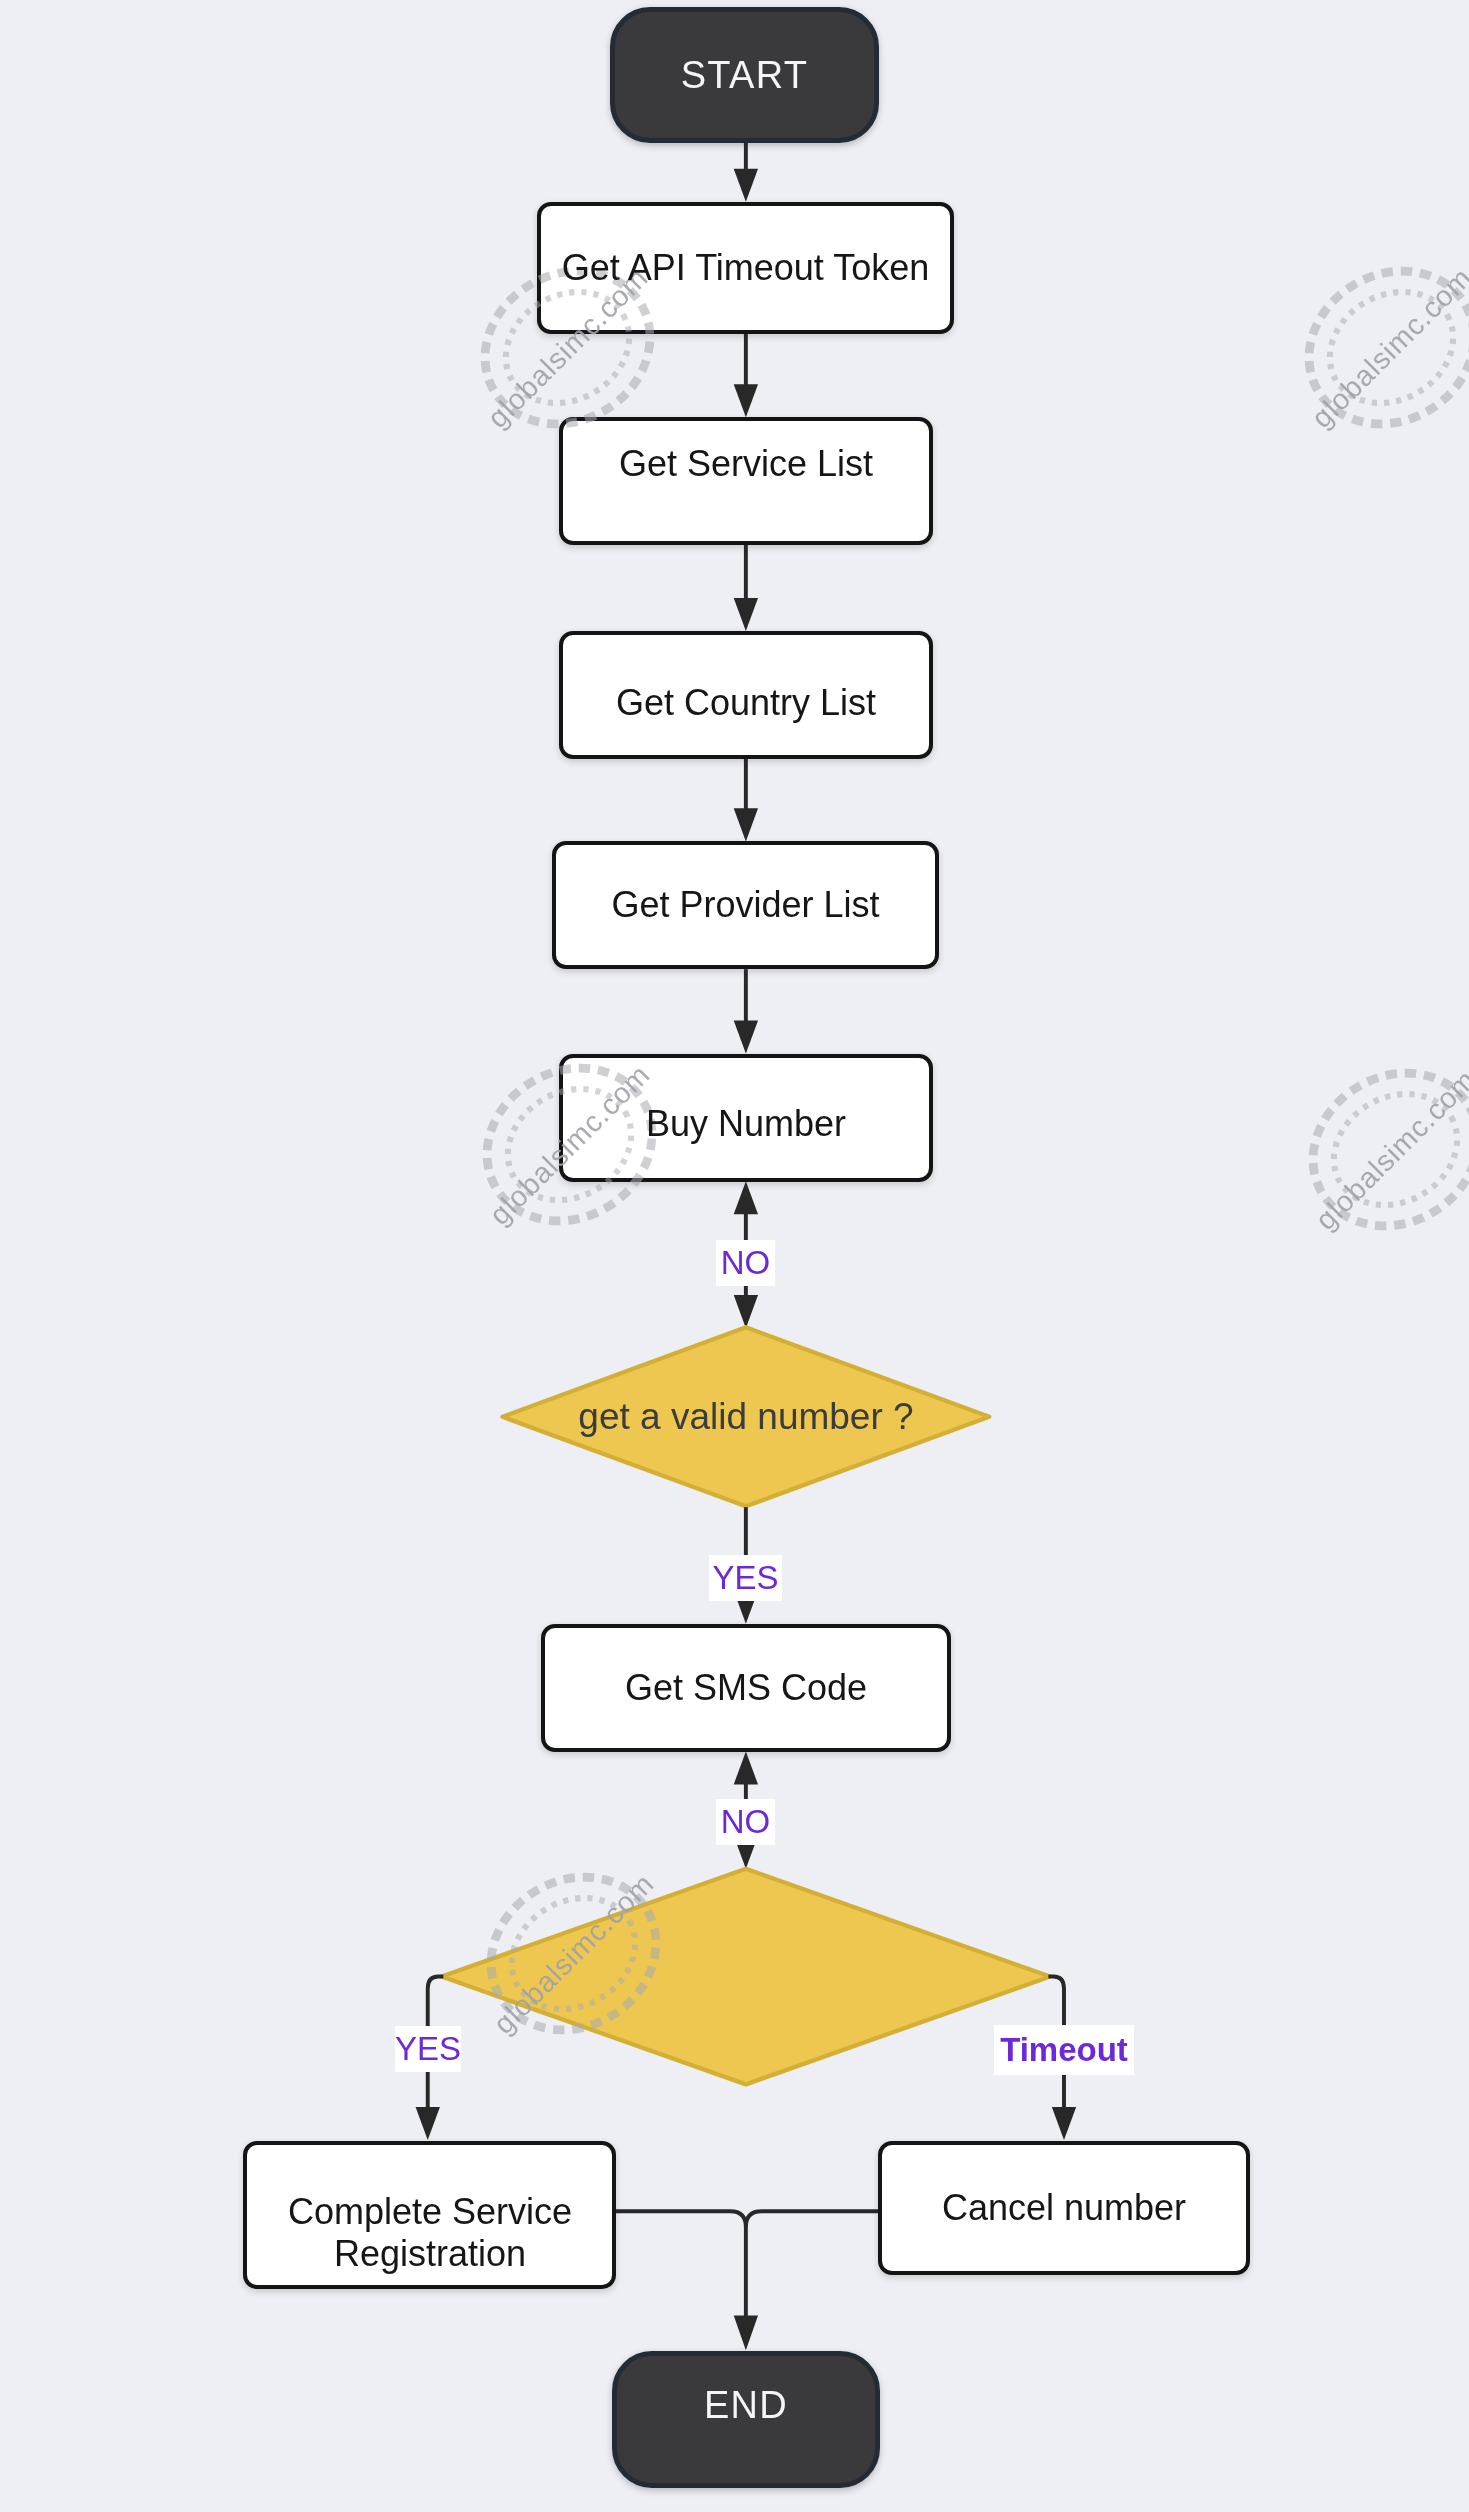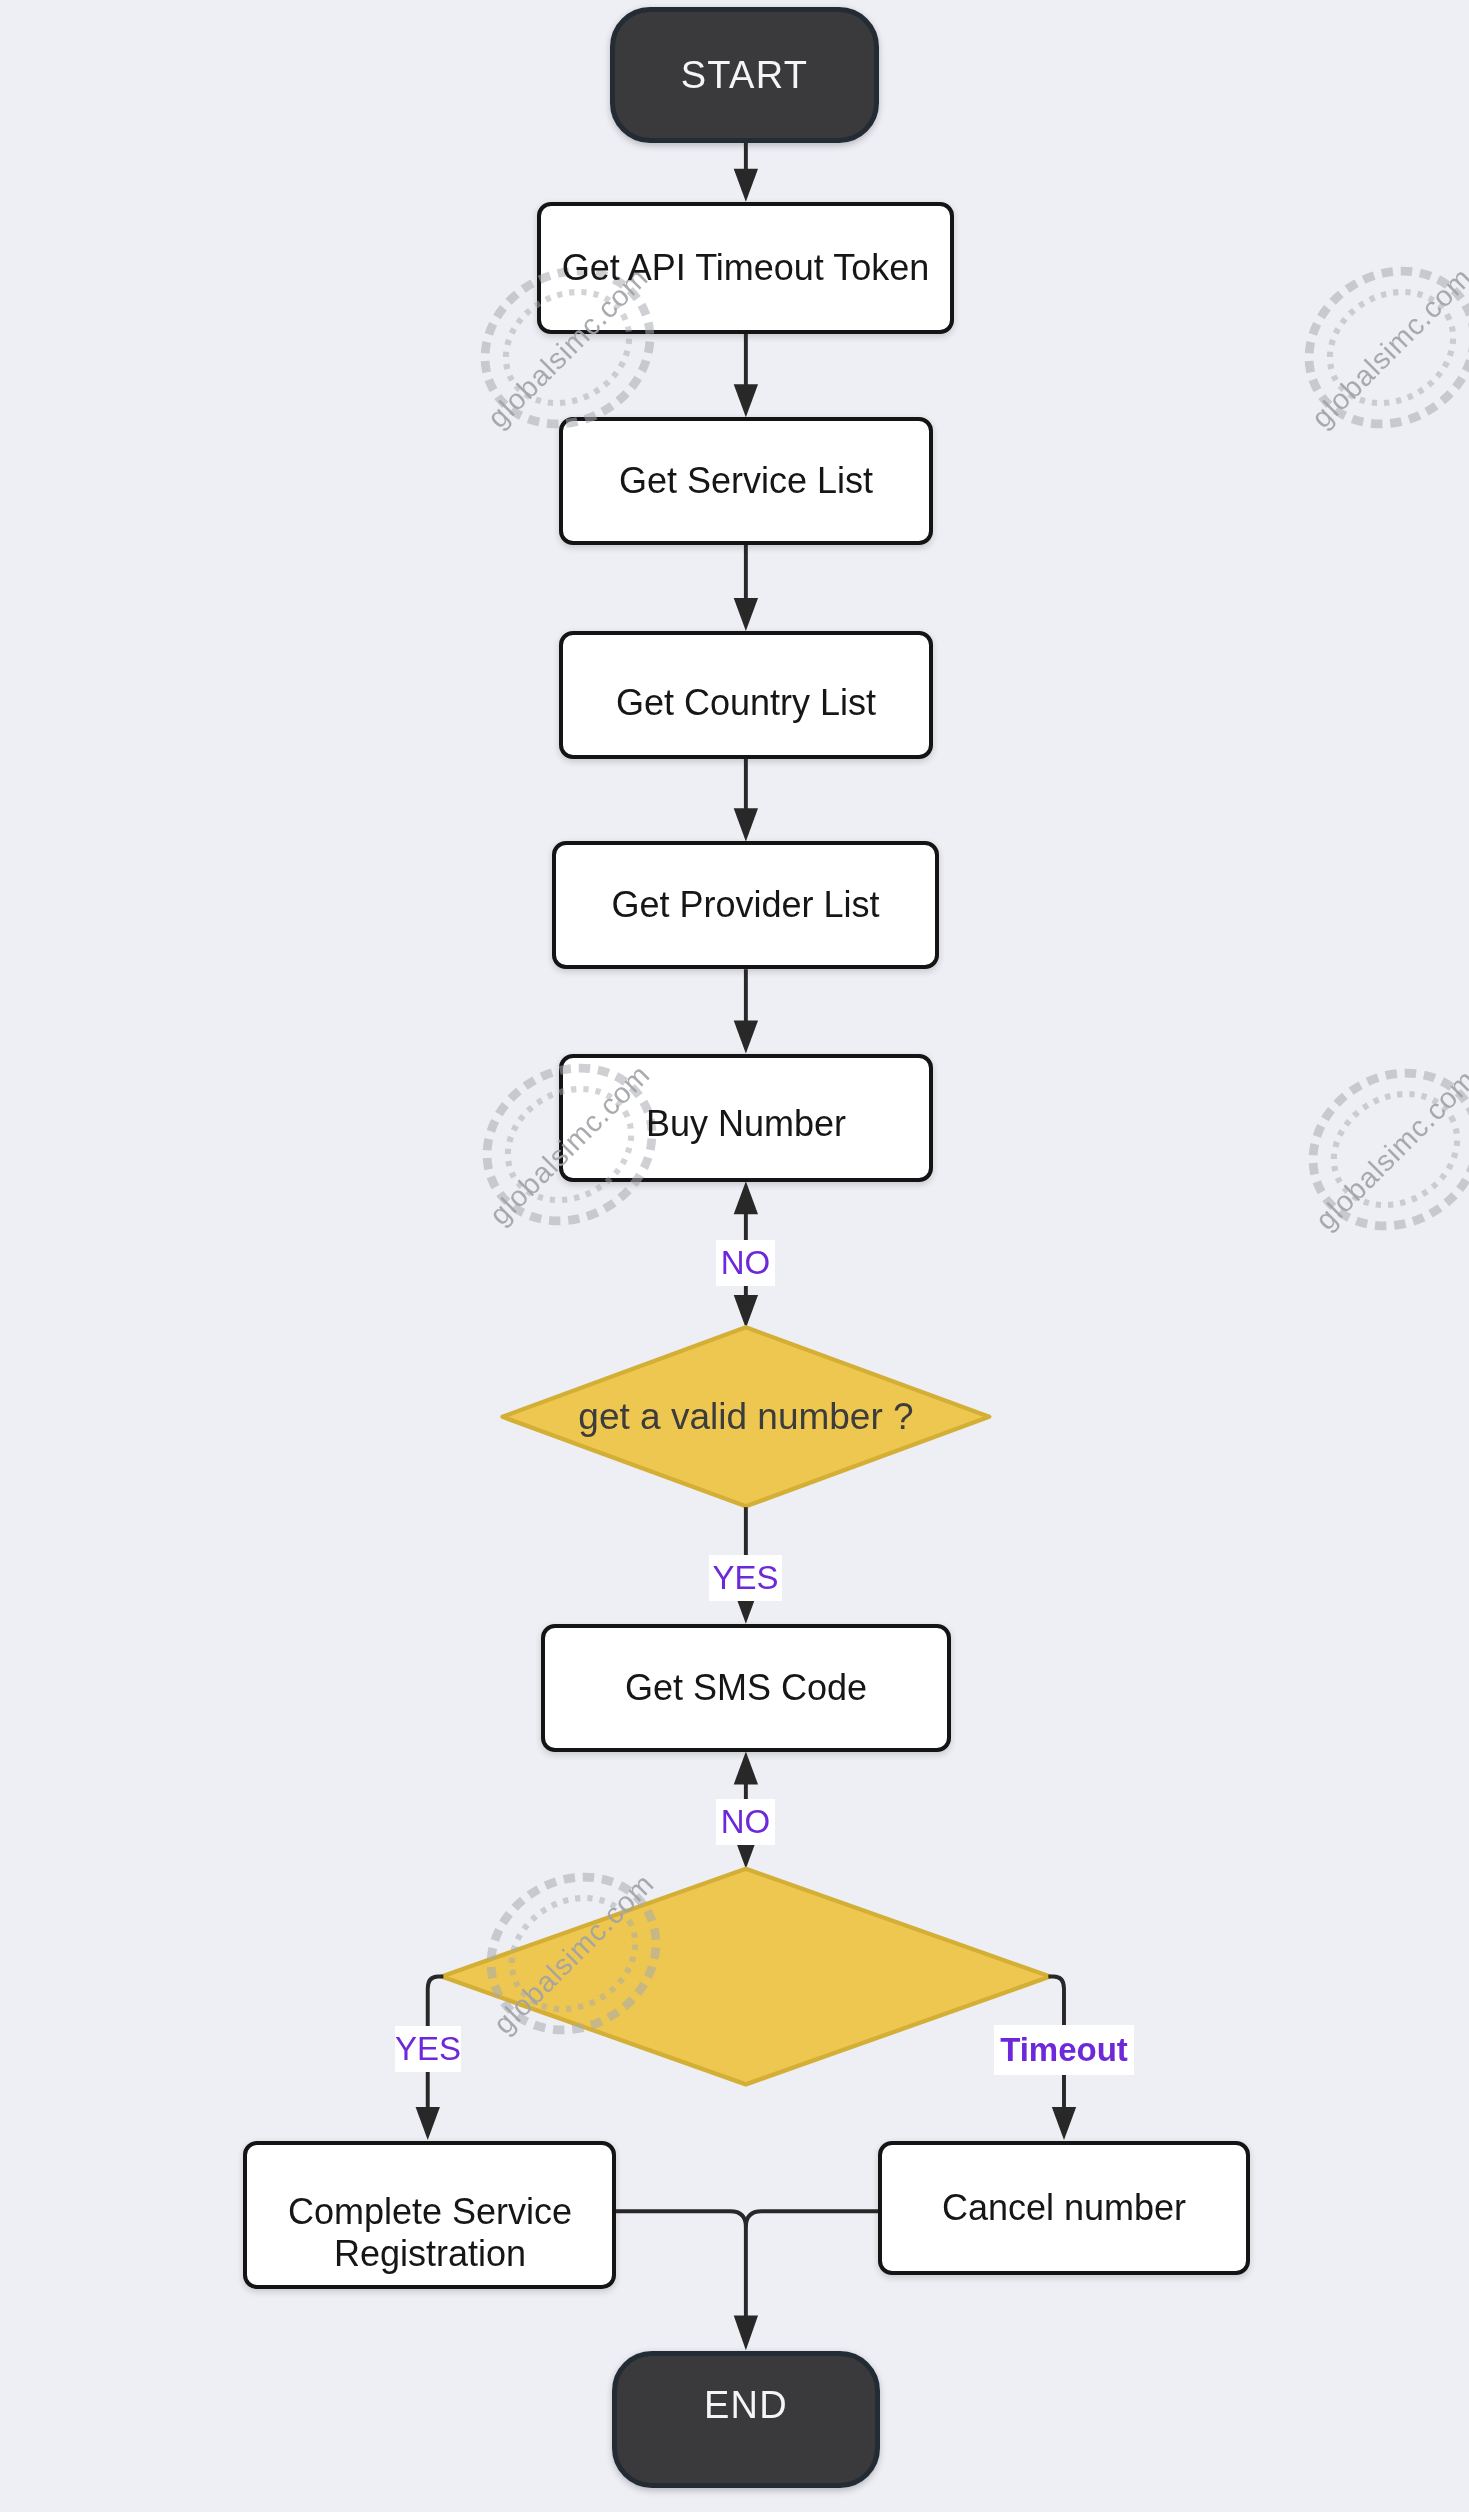--- a/index.html
+++ b/index.html
@@ -166,21 +166,21 @@
       <ellipse class="wm-ring-outer" cx="120" cy="120" rx="98" ry="84" transform="rotate(-30 120 120)"></ellipse>
       <ellipse class="wm-ring-inner" cx="120" cy="120" rx="74" ry="60" transform="rotate(-30 120 120)"></ellipse>
     </svg>
     <span class="wm-text">globalsimc.com</span>
   </div>
 
   <div class="label pill-label" style="left:610px; top:7px; width:269px; height:136px;">START</div>
 
   <div class="label" style="left:537px; top:202px; width:417px; height:132px;">Get API Timeout Token</div>
 
-  <div class="label" style="left:559px; top:417px; width:374px; height:128px;text-align:center;">Get Service List</div>
+  <div class="label" style="left:559px; top:400px; width:374px; height:128px;text-align:center;">Get Service List</div>
 
   <div class="label" style="left:559px; top:631px; width:374px; height:144px;">Get Country List</div>
 
   <div class="label" style="left:552px; top:841px; width:387px; height:128px;">Get Provider List</div>
 
   <div class="label" style="left:559px; top:1054px; width:374px; height:140px;">Buy Number</div>
 
   <div class="label diamond-label" style="left:507px; top:1389px; width:478px; height:56px;">get a valid number ?</div>
 
   <div class="label" style="left:541px; top:1624px; width:410px; height:128px;">Get SMS Code</div>

